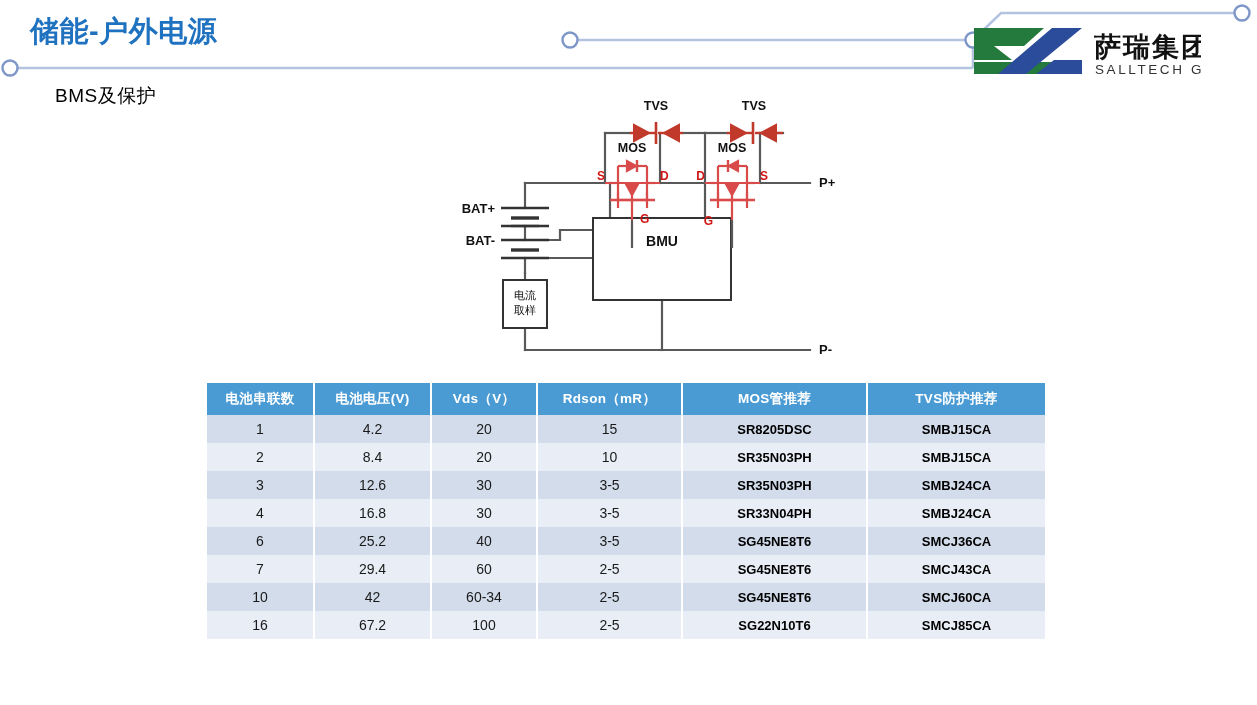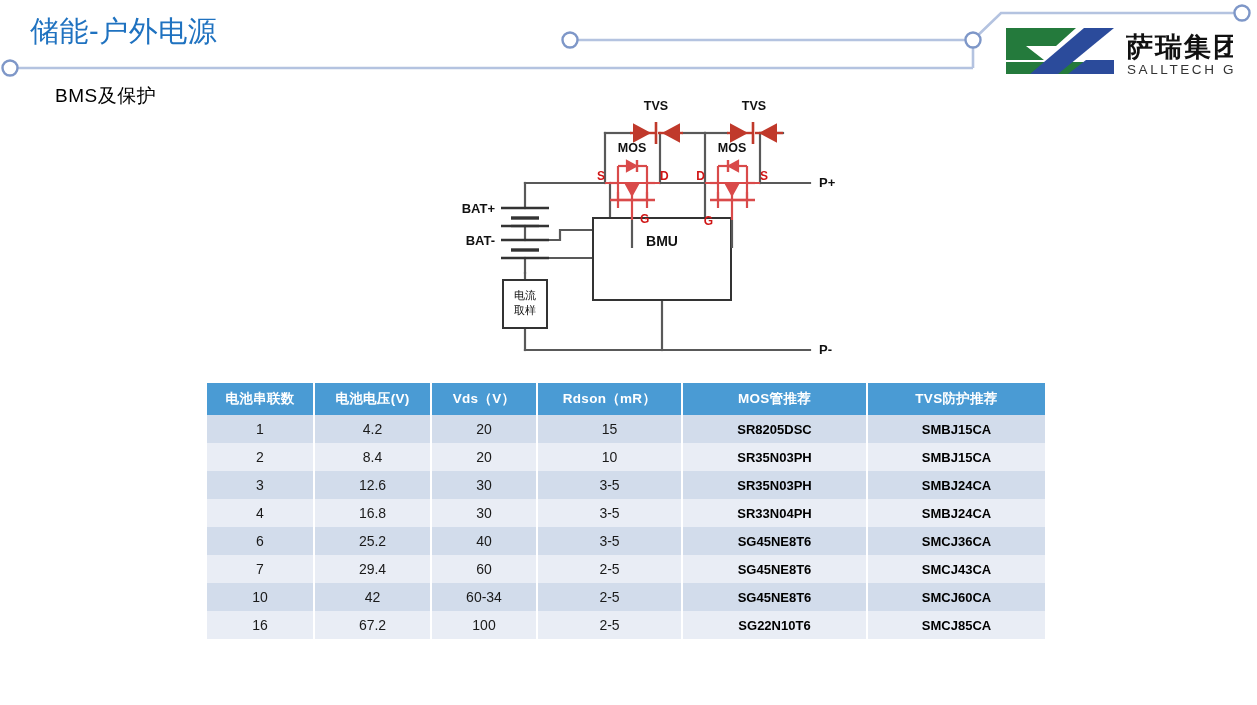--- a/index.html
+++ b/index.html
@@ -7,32 +7,32 @@
     width: 1257px; height: 705px;
     background: #ffffff;
     font-family: "Liberation Sans", "DejaVu Sans", sans-serif;
     overflow: hidden;
   }
   #slide { position: relative; width: 1257px; height: 705px; background: #fff; }
 
   
   .hdr-title {
     position: absolute; left: 30px; top: 12px;
-    font-size: 29px; font-weight: normal; letter-spacing: 0.5px;
+    font-size: 29px; font-weight: bold; letter-spacing: 0.5px;
     color: #1F72C0; white-space: nowrap;
   }
   .hdr-deco { position: absolute; left: 0; top: 0; width: 1257px; height: 90px; pointer-events: none; }
 
   .subtitle {
     position: absolute; left: 55px; top: 83px;
     font-size: 19px; color: #000000; letter-spacing: 0.5px;
   }
 
   
-  .logo-wrap { position: absolute; left: 998px; top: 20px; width: 235px; height: 62px; }
+  .logo-wrap { position: absolute; left: 966px; top: 20px; width: 235px; height: 62px; }
 
   
   .diagram { position: absolute; left: 455px; top: 88px; width: 400px; height: 280px; }
 
   
   .tbl { position: absolute; left: 207px; top: 383px; width: 838px; border-collapse: collapse; }
   .tbl th {
     background: #4A9BD4;
     color: #ffffff;
     font-size: 13.5px; font-weight: bold;

